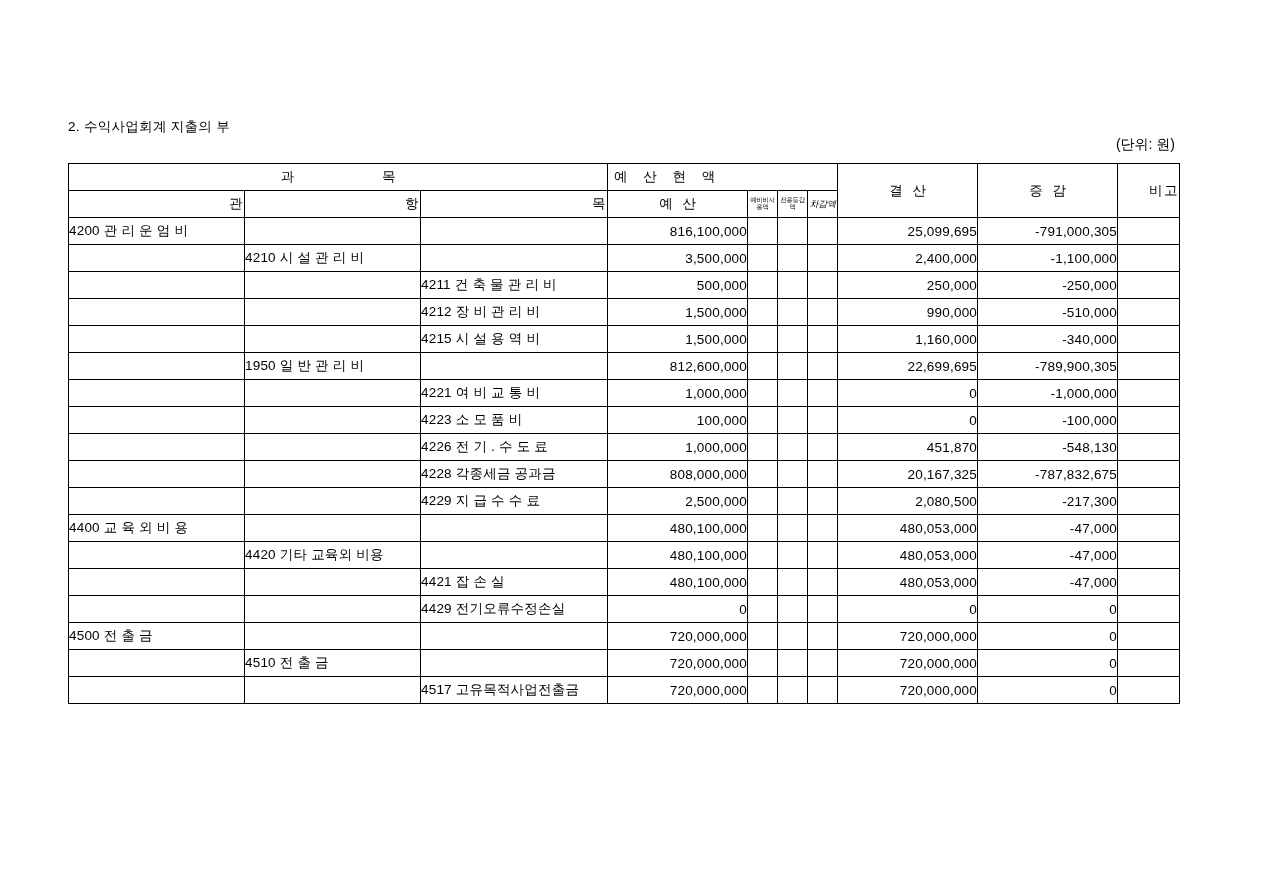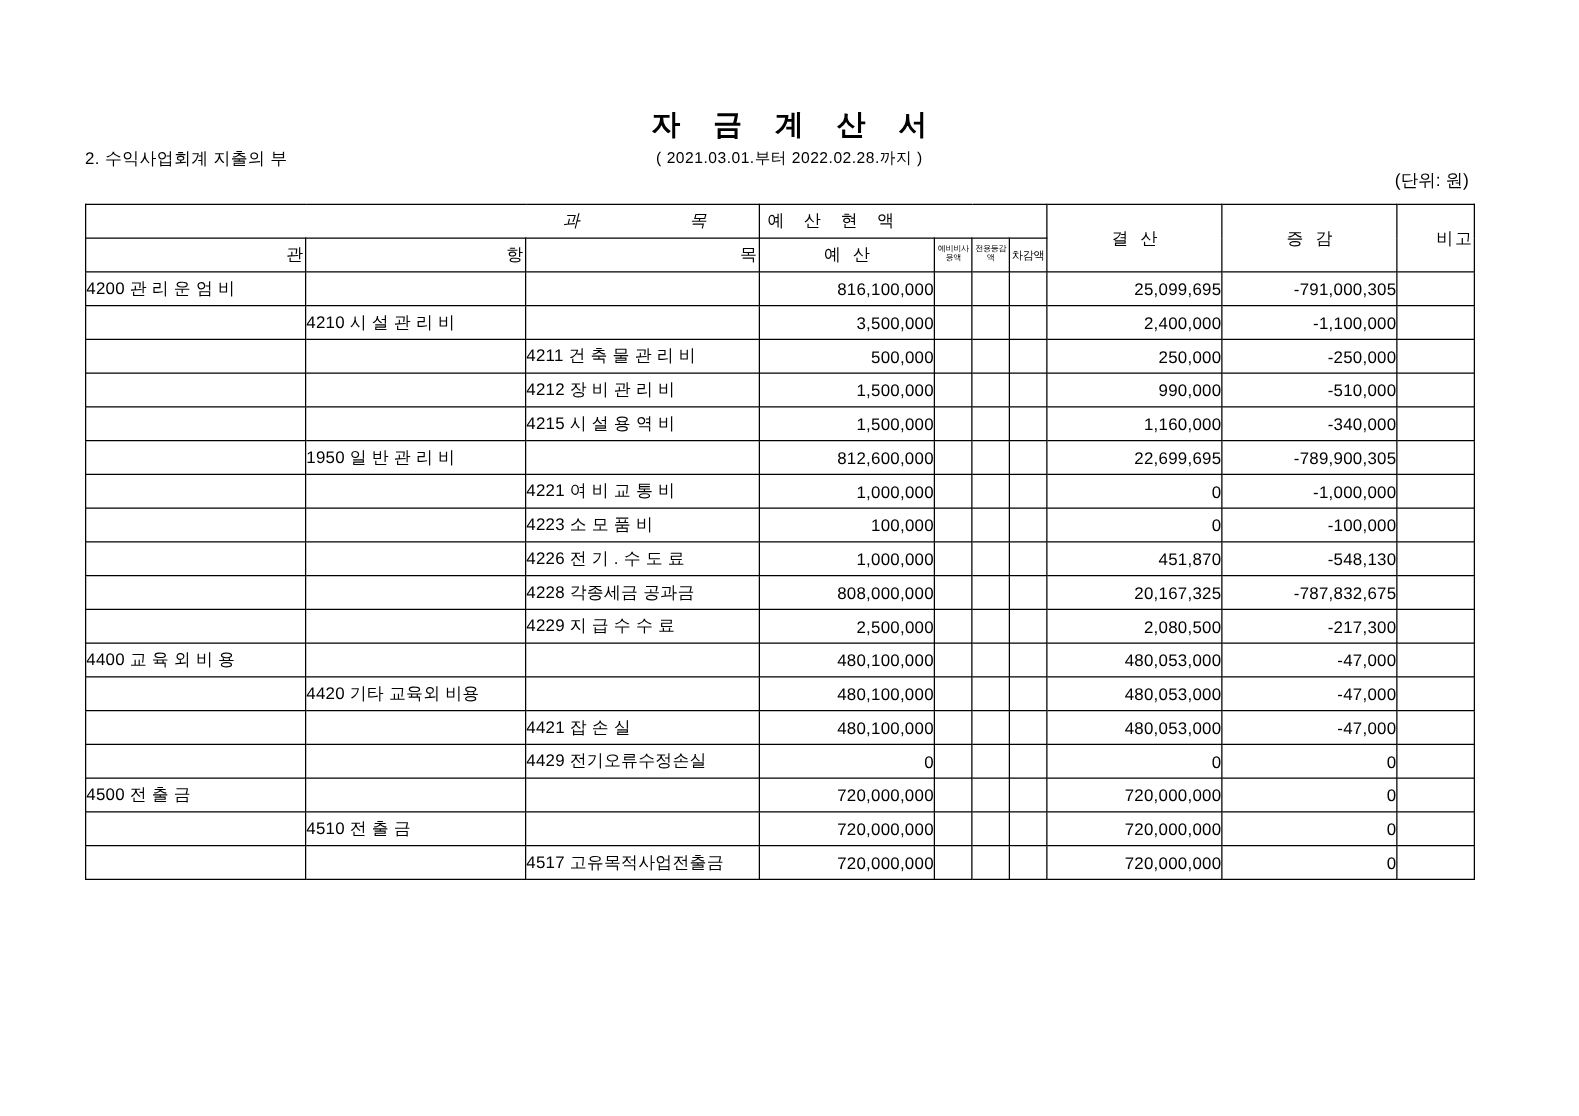--- a/index.html
+++ b/index.html
@@ -79,24 +79,23 @@
   col.c-sub3  { width: 30px; }
   col.c-gyeol { width: 140px; }
   col.c-jeung { width: 140px; }
   col.c-bigo  { width: 62px; }
 
   .hdr-center {
     text-align: right;
     letter-spacing: 1.5px;
   }
   .hdr-spread-wide {
-    text-align: right;
+    text-align: center;
     letter-spacing: 42px;
     text-indent: 42px;
-    font-style: italic;
   }
   .hdr-spread-mid {
     text-align: left;
     letter-spacing: 6px;
     text-indent: 6px;
   }
   .hdr-spread-sm {
     text-align: center;
     letter-spacing: 3px;
     text-indent: 3px;
@@ -104,20 +103,21 @@
   .hdr-tiny {
     text-align: center;
     font-size: 6.5px;
     letter-spacing: -0.3px;
     line-height: 1.05;
   }
   .hdr-small {
     text-align: center;
     font-size: 9px;
     letter-spacing: -0.3px;
+    font-style: italic;
   }
   .cell-text {
     text-align: left;
     padding-left: 7px;
     letter-spacing: 0.2px;
     white-space: nowrap;
     overflow: hidden;
   }
   .cell-num {
     text-align: right;
@@ -125,22 +125,20 @@
     white-space: nowrap;
     letter-spacing: 0.2px;
   }
   .cell-blank { }
 </style>
 </head>
 <body>
 
 <div class="page">
 
-  <div class="doc-title">자 금 계 산 서</div>
-  <div class="doc-period">( 2021.03.01.부터  2022.02.28.까지 )</div>
   <div class="section-label">2. 수익사업회계 지출의 부</div>
   <div class="unit-label">(단위: 원)</div>
 
   <table class="fin">
     <colgroup>
       <col class="c-gwan">
         <col class="c-hang">
         <col class="c-mok">
       <col class="c-yesan">
         <col class="c-sub1">

